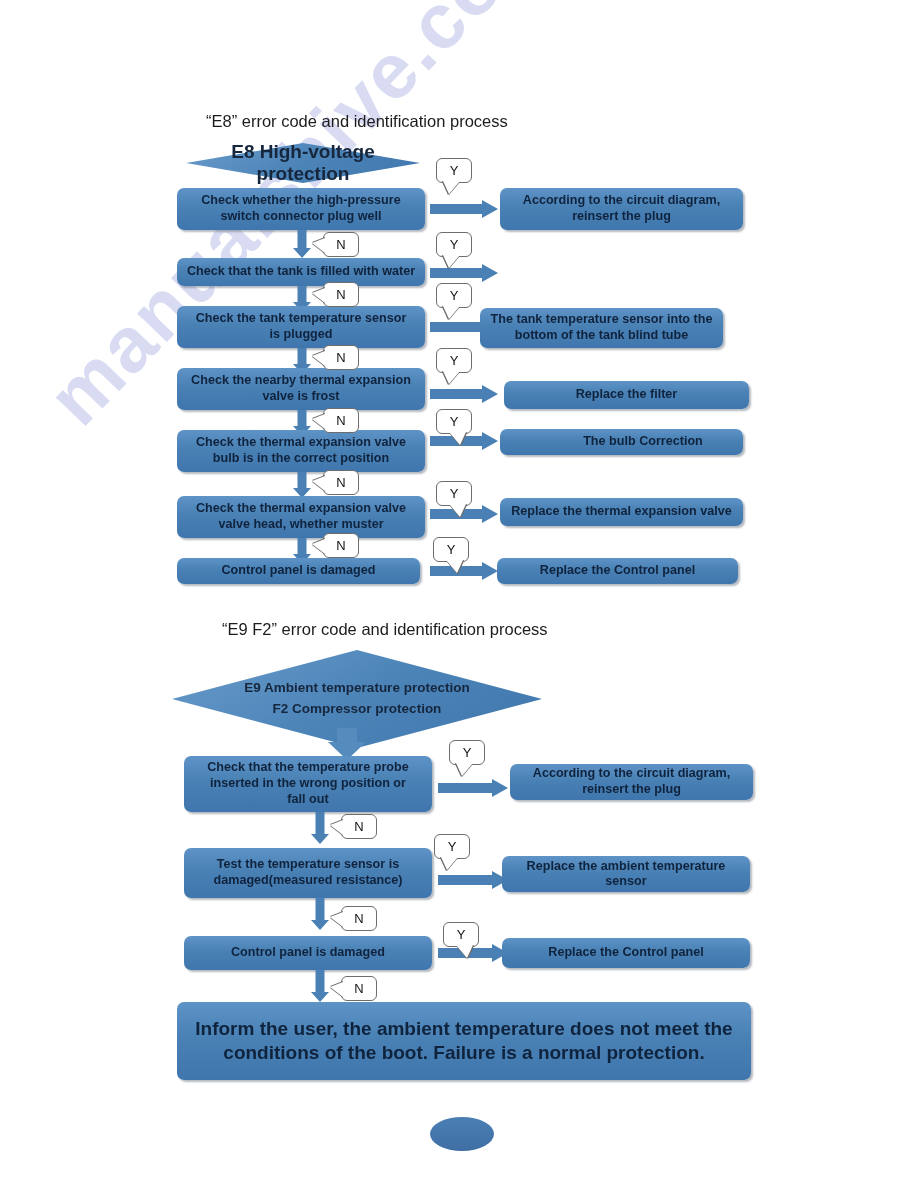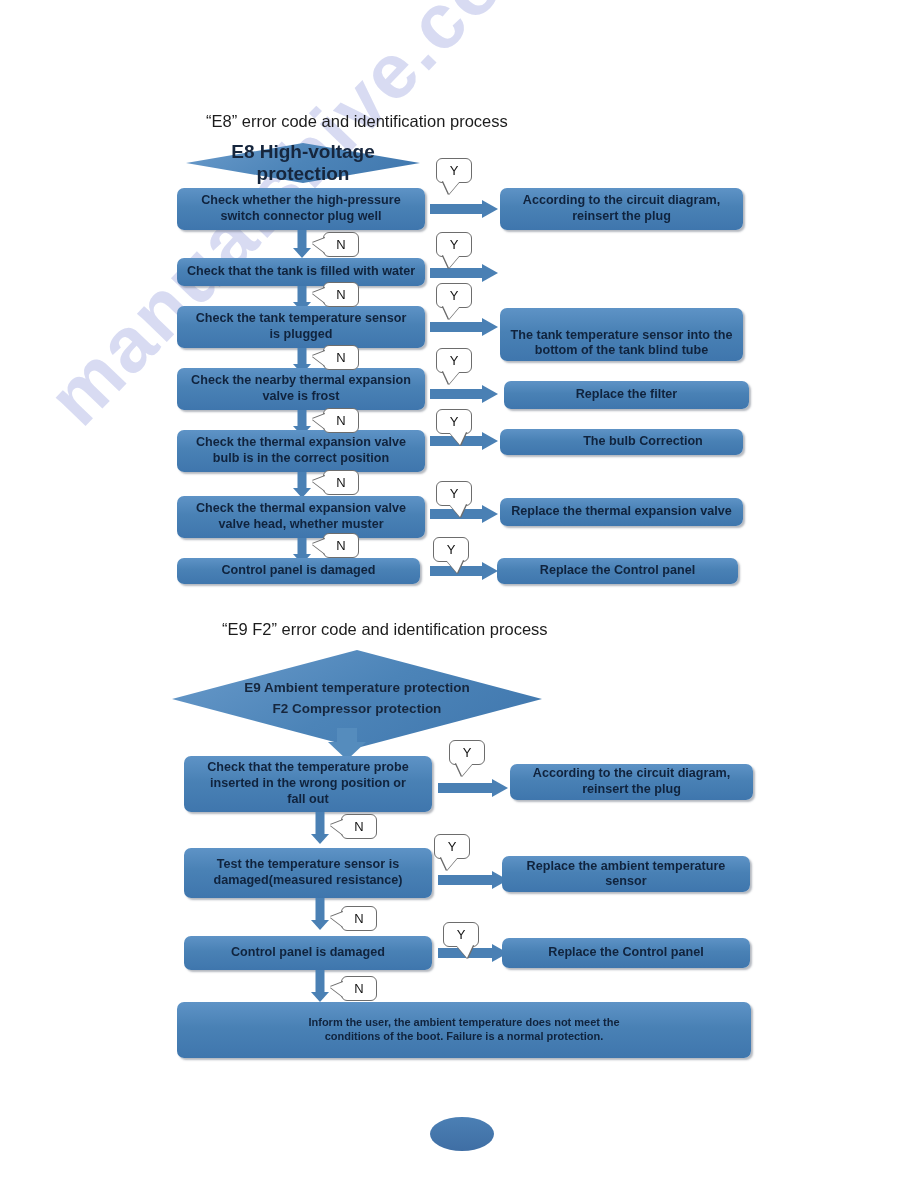--- a/index.html
+++ b/index.html
@@ -235,21 +235,21 @@
 is plugged</span>
   </div>
   <div class="rarrow" style="left:430px; top:318px; width:68px;">
     <div class="rstem" style="width:54px;"></div>
     <div class="rhead"></div>
   </div>
   <div class="callout tail-dl" style="left:436px; top:283px;">
     <span>Y</span>
     <i class="tail"></i>
   </div>
-  <div class="abs box overflow" style="left:500px; top:308px; width:243px; height:53px;align-items:flex-end;">
+  <div class="abs box overflow" style="left:480px; top:308px; width:243px; height:40px;">
     <span style="white-space:pre-line;">The tank temperature sensor into the
 bottom of the tank blind tube</span>
   </div>
   <div class="darrow" style="left:293px; top:348px; width:18px; height:26px;">
     <div class="stem" style="height:18px;"></div>
     <div class="head"></div>
   </div>
   <div class="callout tail-l" style="left:323px; top:345px;">
     <span>N</span>
     <i class="tail"></i>
@@ -422,20 +422,20 @@
   </div>
   <div class="darrow" style="left:311px; top:970px; width:18px; height:32px;">
     <div class="stem" style="height:22px;"></div>
     <div class="head"></div>
   </div>
   <div class="callout tail-l" style="left:341px; top:976px;">
     <span>N</span>
     <i class="tail"></i>
   </div>
 
-  <div class="abs box" style="left:177px; top:1002px; width:574px; height:56px; font-size:11px;">
+  <div class="abs box" style="left:177px; top:1002px; width:574px; height:78px; font-size:19px;">
     <span style="white-space:pre-line;">Inform the user, the ambient temperature does not meet the
 conditions of the boot. Failure is a normal protection.</span>
   </div>
 
   <div class="footer-ellipse" style="left:430px; top:1117px;"></div>
 
 </div>
 
 </body></html>

